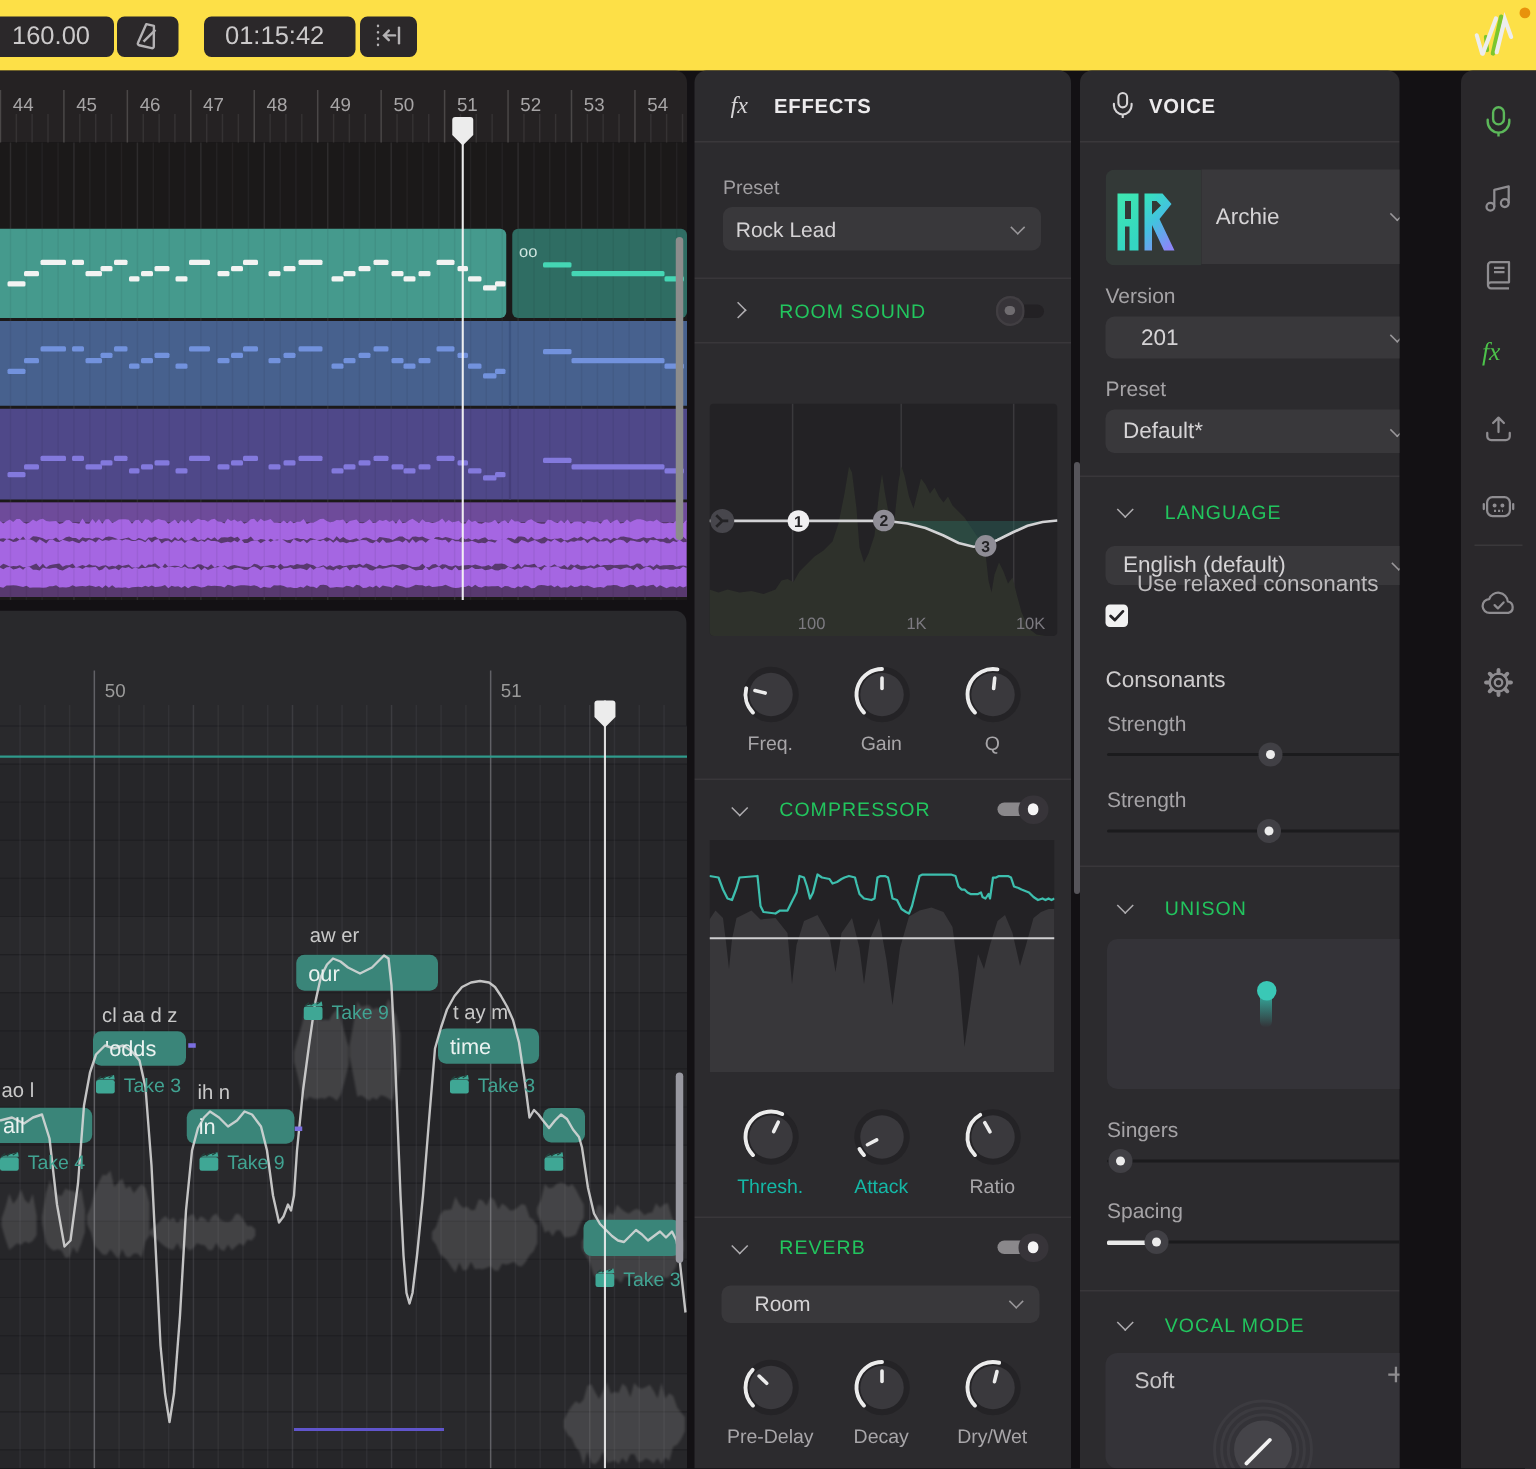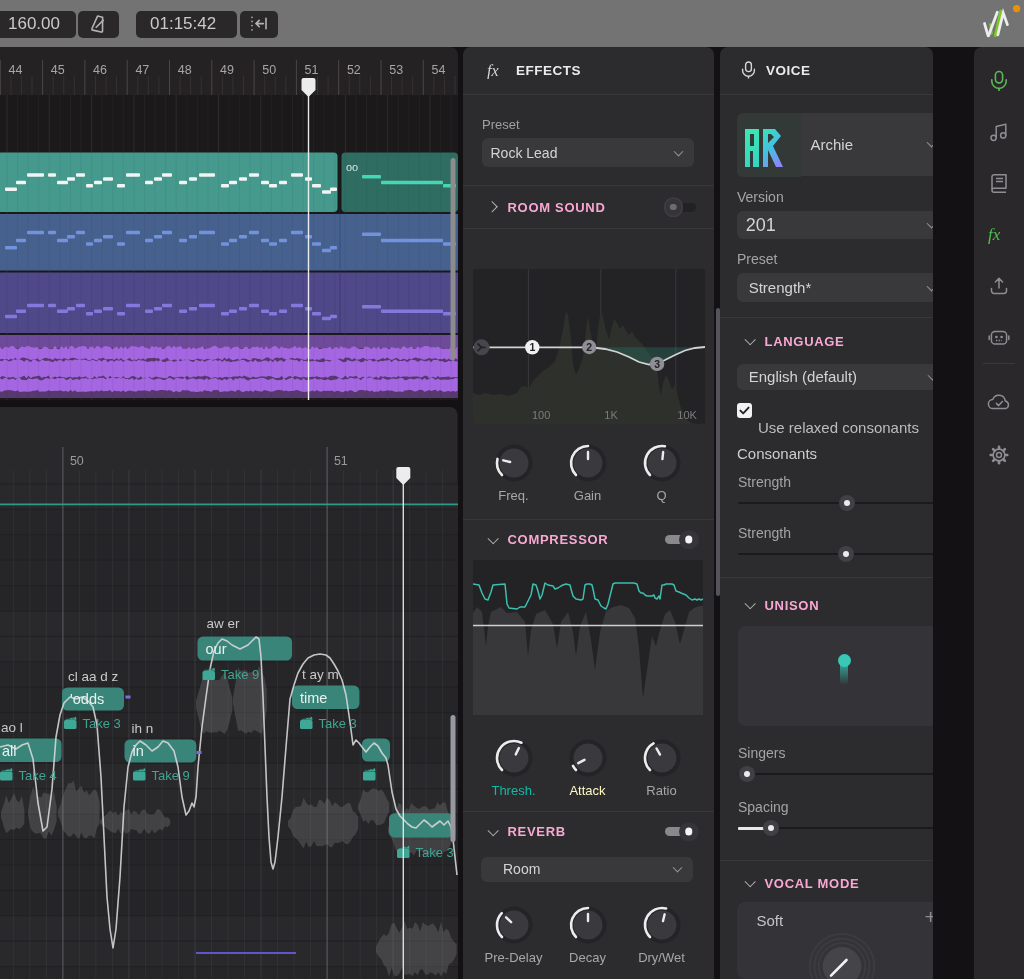--- a/index.html
+++ b/index.html
@@ -1,29 +1,29 @@
 <!DOCTYPE html>
 <html><head><meta charset="utf-8"><style>
 *{margin:0;padding:0;box-sizing:border-box}
 html,body{width:1024px;height:979px;overflow:hidden;background:#131114;font-family:"Liberation Sans",sans-serif}
 #stage{position:relative;width:1024px;height:979px}
-#topbar{position:absolute;left:0;top:0;width:1024px;height:47px;background:#737373}
+#topbar{position:absolute;left:0;top:0;width:1024px;height:47px;background:#fde047}
 .tbox{position:absolute;top:10.5px;height:27.5px;background:#2b282a;border-radius:5px;display:flex;align-items:center;color:#cbc9ca;font-size:17px}
 #fxp{position:absolute;left:463px;top:47px;width:251px;height:932px;background:#2c2b2e;border-radius:8px 8px 0 0;overflow:hidden}
 #vop{position:absolute;left:720px;top:47px;width:213px;height:932px;background:#2c2b2e;border-radius:8px 8px 0 0;overflow:hidden}
 #side{position:absolute;left:973.5px;top:47px;width:50.5px;height:932px;background:#2a282b;border-radius:8px 0 0 0}
 .hdr{position:absolute;left:0;top:0;width:100%;height:48px;display:flex;align-items:center;padding-left:24px;border-bottom:1px solid #3a383b}
 .ht{font-size:13.5px;font-weight:bold;color:#eceaec;letter-spacing:0.5px}
 .lbl{position:absolute;font-size:13px;color:#a19fa2}
 .lbl2{position:absolute;font-size:14px;color:#a5a3a6}
 .dd{position:absolute;background:#39383b;border-radius:6px;display:flex;align-items:center;color:#d5d3d5;font-size:14px}
 .chev{position:absolute;right:12px;top:50%;width:7px;height:7px;border-right:1.6px solid #9a989b;border-bottom:1.6px solid #9a989b;transform:translateY(-70%) rotate(45deg)}
 .sep{position:absolute;left:0;width:100%;border-top:1.5px solid #39373a}
 .secrow{position:absolute;left:0;width:100%;display:flex;align-items:center;padding-left:25px}
-.st{font-size:13px;font-weight:bold;color:#f9a8d4;letter-spacing:0.7px;margin-left:12px}
+.st{font-size:13px;font-weight:normal;color:#22c55e;letter-spacing:0.7px;margin-left:24px}
 .carr{width:7.5px;height:7.5px;border-right:1.6px solid #b0aeb1;border-bottom:1.6px solid #b0aeb1;display:inline-block}
 .carr.r{transform:rotate(-45deg)}
 .carr.d{transform:rotate(45deg) translateY(-2px)}
 .tog{position:absolute;right:18px;width:31px;height:9px;border-radius:5px}
 .tog.off{background:#232124}
 .tog.on{background:#8a888b}
 .tog .knb{position:absolute;top:50%;transform:translateY(-50%);width:19.5px;height:19.5px;border-radius:50%;background:#373439}
 .tog.off .knb{left:-1.5px;box-shadow:inset 0 0 0 1.5px #413e42}
 .tog.on .knb{right:-2.5px}
 .tog .knb::after{content:"";position:absolute;left:50%;top:50%;transform:translate(-50%,-50%);border-radius:50%}
@@ -599,21 +599,21 @@
           <path d="M11.98,36.02 A17.0,17.0 0 0 1 31.45,8.72" fill="none" stroke="#ececec" stroke-width="2.6" stroke-linecap="round"></path>
           <line x1="25.75" y1="20.40" x2="28.82" y2="14.11" stroke="#ececec" stroke-width="2.4" stroke-linecap="round"></line>
         </svg></div>
       <div style="position:absolute;left:0.5px;top:735.5px;width:100px;text-align:center;font-size:13px;color:#14b8a6" class="cl">Thresh.</div>
       <div style="position:absolute;left:100.5px;top:686.5px"><svg width="48" height="48" viewBox="0 0 48 48">
           <circle cx="24" cy="24" r="18.5" fill="#242326"></circle>
           <circle cx="24" cy="24" r="14.5" fill="#3a393d"></circle>
           <path d="M11.98,36.02 A17.0,17.0 0 0 1 8.99,31.98" fill="none" stroke="#ececec" stroke-width="2.6" stroke-linecap="round"></path>
           <line x1="20.47" y1="25.88" x2="14.29" y2="29.16" stroke="#ececec" stroke-width="2.4" stroke-linecap="round"></line>
         </svg></div>
-      <div style="position:absolute;left:74.5px;top:735.5px;width:100px;text-align:center;font-size:13px;color:#fef9c3" class="cl">Attack</div>
+      <div style="position:absolute;left:74.5px;top:735.5px;width:100px;text-align:center;font-size:13px;color:#14b8a6" class="cl">Attack</div>
       <div style="position:absolute;left:174.5px;top:686.5px"><svg width="48" height="48" viewBox="0 0 48 48">
           <circle cx="24" cy="24" r="18.5" fill="#242326"></circle>
           <circle cx="24" cy="24" r="14.5" fill="#3a393d"></circle>
           <path d="M11.98,36.02 A17.0,17.0 0 0 1 15.50,9.28" fill="none" stroke="#ececec" stroke-width="2.6" stroke-linecap="round"></path>
           <line x1="22.00" y1="20.54" x2="18.50" y2="14.47" stroke="#ececec" stroke-width="2.4" stroke-linecap="round"></line>
         </svg></div>
       <div style="position:absolute;left:148.5px;top:735.5px;width:100px;text-align:center;font-size:13px;color:#a8a6a9" class="cl">Ratio</div>
       <div class="sep" style="top:763.5px"></div>
       <div class="secrow" style="top:764.5px;height:40px">
         <span class="carr d"></span>
@@ -676,41 +676,41 @@
             <path fill="url(#arg2)" d="M26,16 h12 l6,7 -8,10 10,21 h-7 l-8,-17 v17 h-5 Z M31,21 v9 l6,-6 -3,-3 Z"></path>
           </g>
         </svg></div>
       <div class="dd" style="left:80.5px;top:65.6px;width:148.7px;height:63.8px;border-radius:0 6px 6px 0">
         <span style="margin-left:10px;font-size:15px">Archie</span>
         <span class="chev" style="right:14px"></span>
       </div>
       <div class="lbl" style="top:189px;left:17px"> </div>
       <div class="lbl2" style="top:142px;left:17px">Version</div>
       <div class="dd" style="left:16.7px;top:163.9px;width:212.5px;height:28.4px">
-        <span style="margin-left:9px;font-size:18px">201</span>
+        <span style="margin-left:24px;font-size:15px">201</span>
         <span class="chev" style="right:14px"></span>
       </div>
       <div class="lbl2" style="top:203.5px;left:17px">Preset</div>
       <div class="dd" style="left:16.7px;top:226px;width:212.5px;height:29px">
-        <span style="margin-left:12px;font-size:15px">Strength*</span>
+        <span style="margin-left:12px;font-size:15px">Default*</span>
         <span class="chev" style="right:14px"></span>
       </div>
       <div class="sep" style="top:269.5px"></div>
       <div class="secrow" style="top:274px;height:40px">
         <span class="carr d"></span>
         <span class="st">LANGUAGE</span>
       </div>
       <div class="dd" style="left:16.7px;top:316.5px;width:213.6px;height:26px">
         <span style="margin-left:12px;font-size:15px">English (default)</span>
         <span class="chev" style="right:14px"></span>
       </div>
       <div style="position:absolute;left:16.7px;top:355.5px;width:15.2px;height:15px;background:#f2f2f2;border-radius:3px"><svg width="15" height="15" viewBox="0 0 15 15">
           <path d="M3.4,7.6 L6.2,10.4 L11.6,4.6" fill="none" stroke="#242326" stroke-width="1.9" stroke-linecap="round" stroke-linejoin="round"></path>
         </svg></div>
-      <div style="position:absolute;left:38px;top:372px;font-size:15px;color:#bdbbbd">Use relaxed consonants</div>
+      <div style="position:absolute;left:38px;top:334px;font-size:15px;color:#bdbbbd">Use relaxed consonants</div>
       <div style="position:absolute;left:17px;top:398px;font-size:15px;color:#cecccd">Consonants</div>
       <div class="lbl2" style="top:426.5px;left:18px">Strength</div>
       <div style="position:absolute;left:18px;top:454.5px;width:211px;height:2px;background:#1b1b1d;border-radius:1px"></div>
       <div style="position:absolute;left:118.5px;top:447.5px;width:16px;height:16px;border-radius:50%;background:#414045">
         <div style="position:absolute;left:5px;top:5px;width:6px;height:6px;border-radius:50%;background:#ececec"></div>
       </div>
       <div class="lbl2" style="top:477.5px;left:18px">Strength</div>
       <div style="position:absolute;left:18px;top:505.8px;width:211px;height:2px;background:#1b1b1d;border-radius:1px"></div>
       <div style="position:absolute;left:117.7px;top:498.8px;width:16px;height:16px;border-radius:50%;background:#414045">
         <div style="position:absolute;left:5px;top:5px;width:6px;height:6px;border-radius:50%;background:#ececec"></div>

